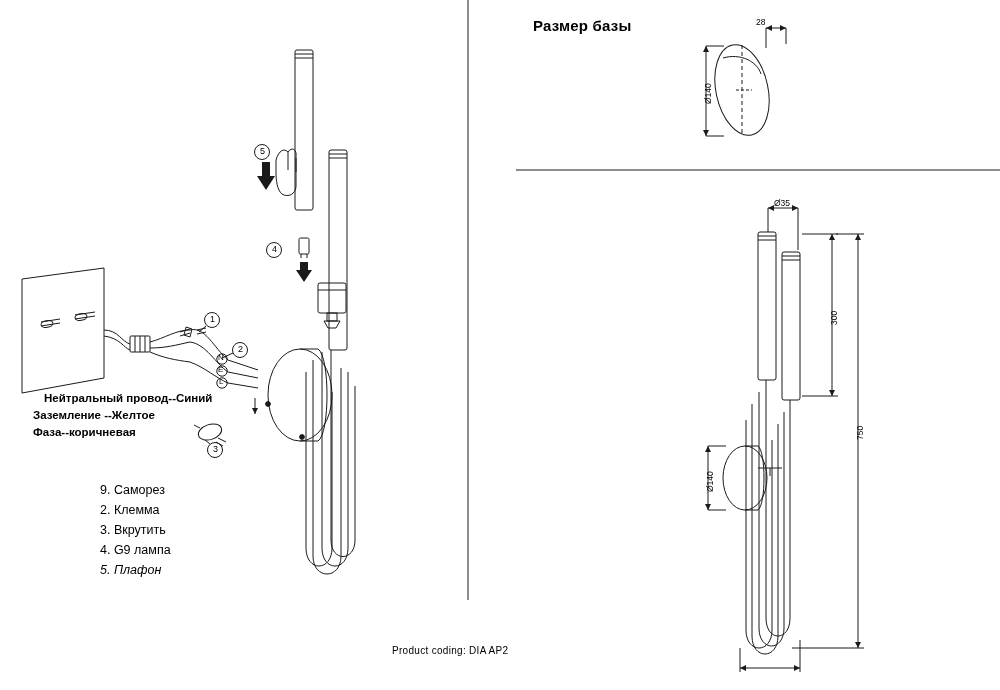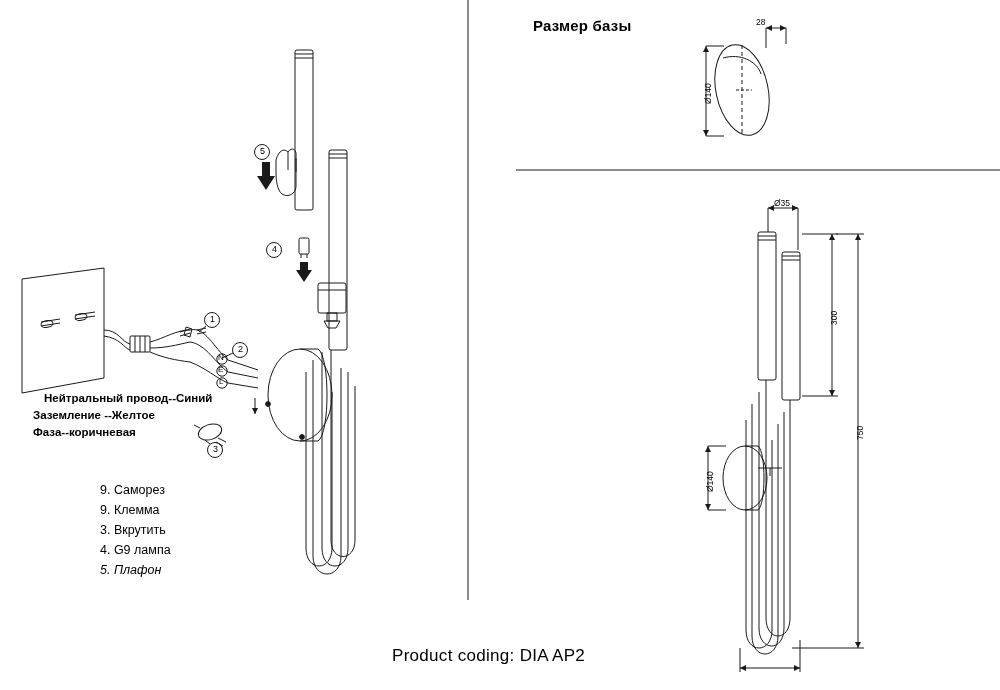--- a/index.html
+++ b/index.html
@@ -40,21 +40,21 @@
   .wire-legend {
     font-size: 11.5px;
     font-weight: bold;
     line-height: 1.42;
   }
   .parts-list {
     font-size: 12.5px;
     line-height: 1.58;
   }
   .product-code {
-    font-size: 17px;
+    font-size: 10px;
     letter-spacing: 0.3px;
   }
   .dim-label {
     font-size: 8.5px;
     font-family: "Liberation Sans", sans-serif;
   }
   .dim-label.vert {
     transform-origin: 0 0;
   }
   .callout-num {
@@ -251,21 +251,21 @@
 
   <div class="txt" style="left:218px; top:353px; font-size:8px;">N</div>
   <div class="txt" style="left:218px; top:365px; font-size:8px;">E</div>
   <div class="txt" style="left:219px; top:377px; font-size:8px;">L</div>
 
   <div class="txt wire-legend" style="left:33px; top:390px;padding-left:11px;">Нейтральный провод--Синий</div>
   <div class="txt wire-legend" style="left:33px; top:407px;">Заземление --Желтое</div>
   <div class="txt wire-legend" style="left:33px; top:424px;">Фаза--коричневая</div>
 
   <div class="txt parts-list" style="left:100px; top:481px;">9. Саморез</div>
-  <div class="txt parts-list" style="left:100px; top:501px;">9. Клемма</div>
+  <div class="txt parts-list" style="left:100px; top:501px;">2. Клемма</div>
   <div class="txt parts-list" style="left:100px; top:521px;">3. Вкрутить</div>
   <div class="txt parts-list" style="left:100px; top:541px;">4. G9 лампа</div>
   <div class="txt parts-list" style="left:100px; top:561px;font-style:italic;">5. Плафон</div>
 
   <div class="txt panel-title" style="left:533px; top:16px;">Размер базы</div>
 
   <div class="txt dim-label" style="left:756px; top:17px;">28</div>
   <div class="txt dim-label vert" style="left:703px; top:104px; transform:rotate(-90deg);">Ø140</div>
 
   <div class="txt dim-label" style="left:774px; top:198px;">Ø35</div>

